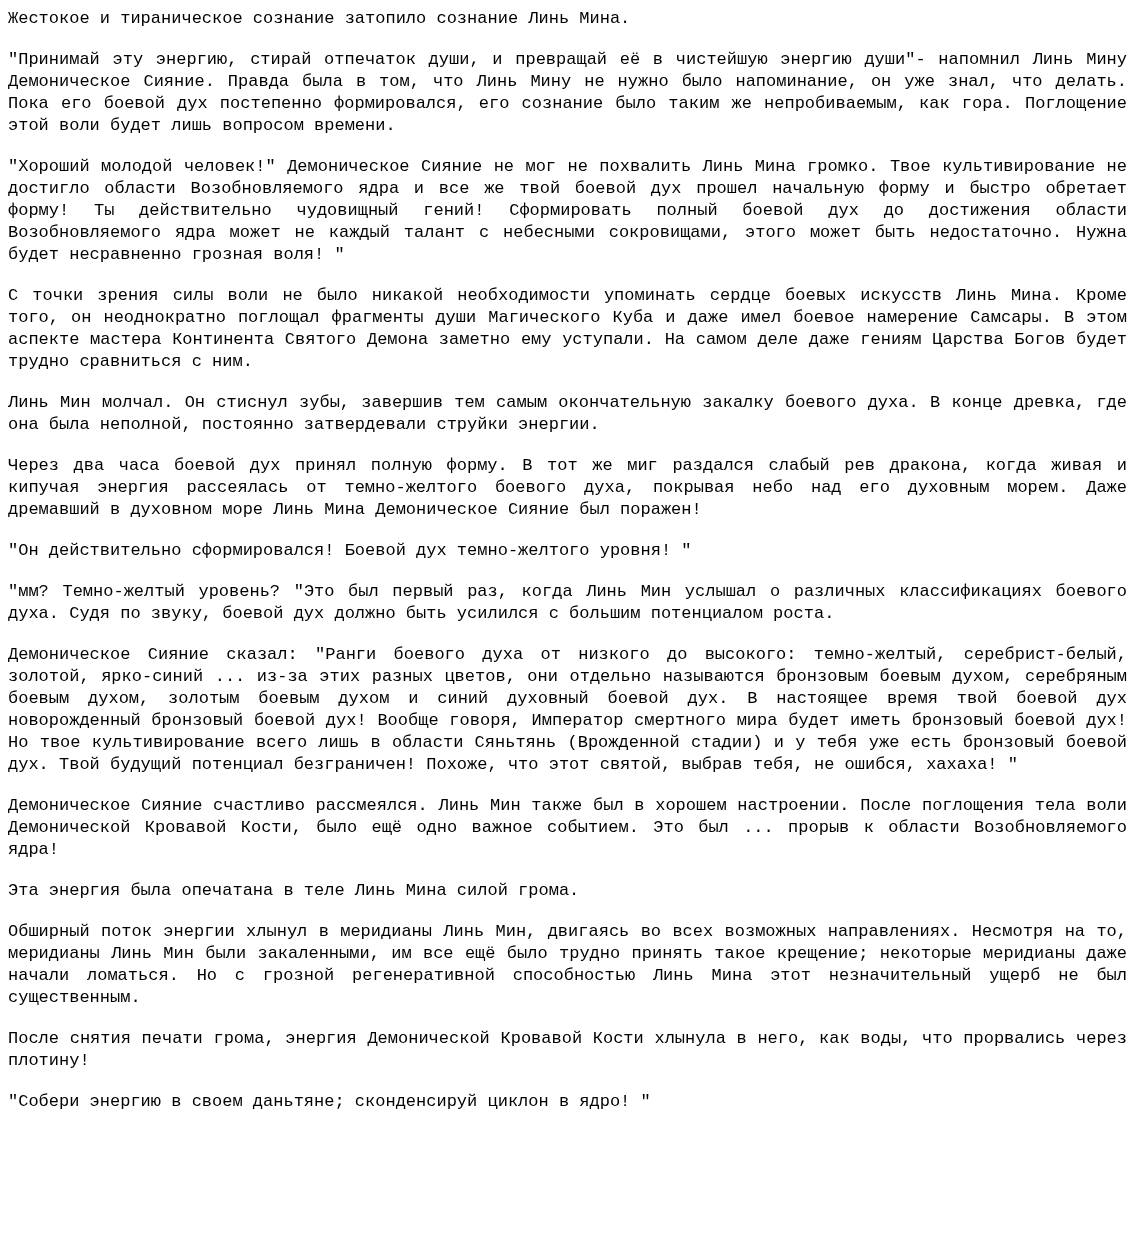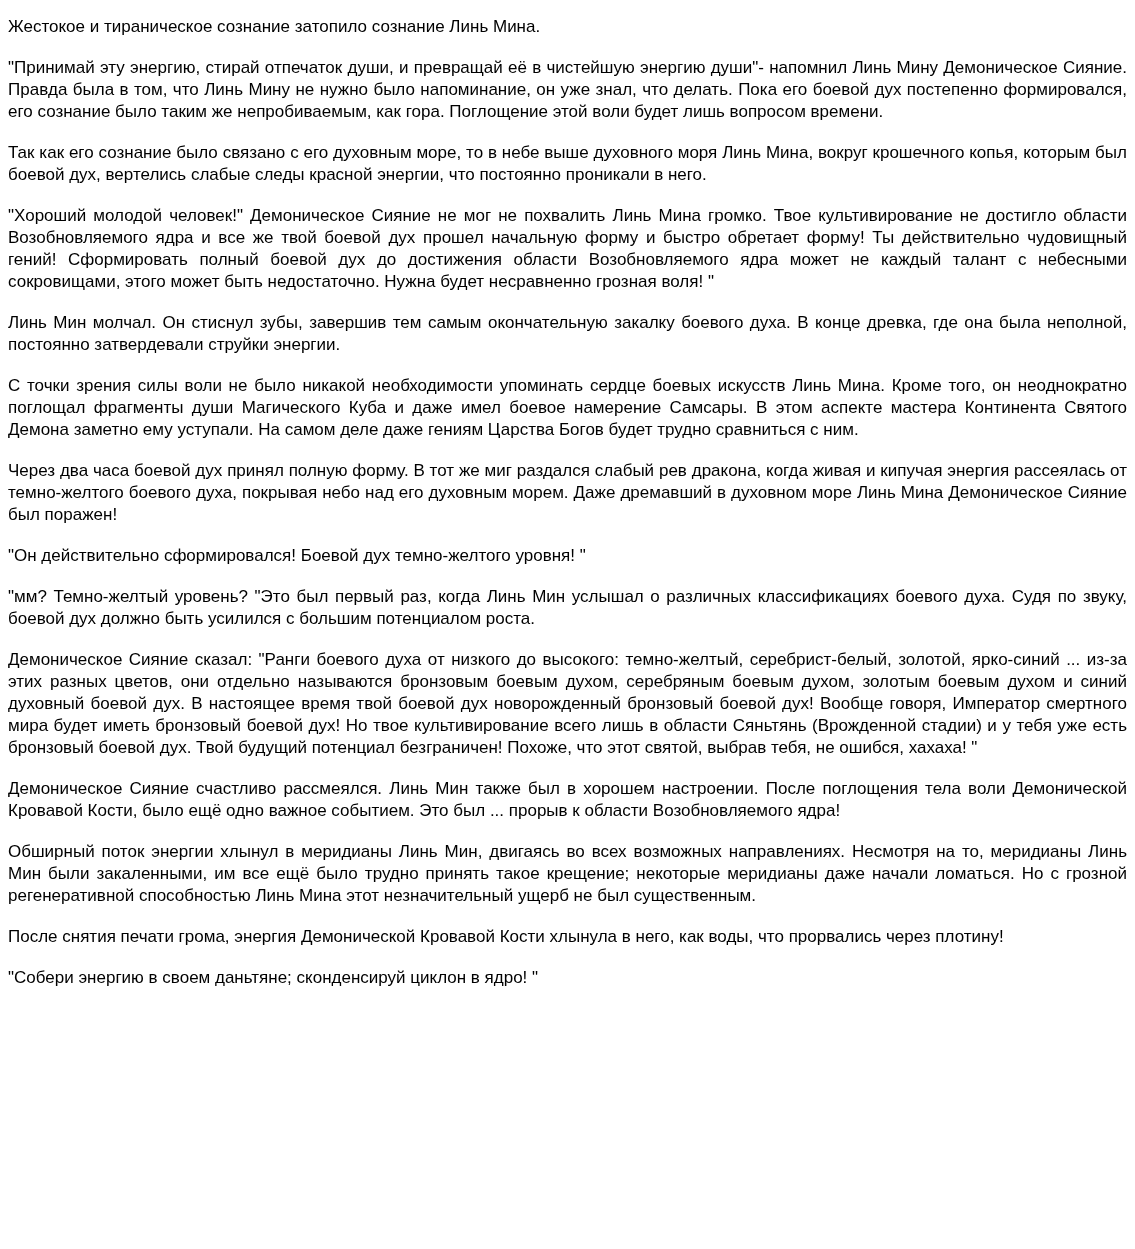--- a/index.html
+++ b/index.html
@@ -9,42 +9,43 @@
     margin: 8px;
     color: #000000;
     font-family: "Liberation Sans", "DejaVu Sans", sans-serif;
     font-size: 17px;
     max-width: 1119px;
   }
   main[data-name="document-body"] {
     display: block;
   }
   p.para {
-    margin: 8px 0 19px 0;
+    margin: 0 0 19px 0;
     padding: 0;
     line-height: 22px;
     text-align: justify;
     letter-spacing: 0;
     word-spacing: normal;
+    font-family: Liberation Mono, monospace;
   }
   p.para:last-child {
     margin-bottom: 0;
   }
 </style>
 </head>
 <body>
 
 <main data-name="document-body">
   <p class="para" data-name="paragraph-1">Жестокое и тираническое сознание затопило сознание Линь Мина.</p>
   <p class="para" data-name="paragraph-2">"Принимай эту энергию, стирай отпечаток души, и превращай её в чистейшую энергию души"- напомнил Линь Мину Демоническое Сияние. Правда была в том, что Линь Мину не нужно было напоминание, он уже знал, что делать. Пока его боевой дух постепенно формировался, его сознание было таким же непробиваемым, как гора. Поглощение этой воли будет лишь вопросом времени.</p>
-  <p class="para" data-name="paragraph-3">Так как его сознание было связано с его духовным море, то в небе выше духовного моря Линь Мина, вокруг крошечного копья, которым был боевой дух, вертелись слабые следы красной энергии, что постоянно проникали в него.</p>
   <p class="para" data-name="paragraph-7">"Хороший молодой человек!" Демоническое Сияние не мог не похвалить Линь Мина громко. Твое культивирование не достигло области Возобновляемого ядра и все же твой боевой дух прошел начальную форму и быстро обретает форму! Ты действительно чудовищный гений! Сформировать полный боевой дух до достижения области Возобновляемого ядра может не каждый талант с небесными сокровищами, этого может быть недостаточно. Нужна будет несравненно грозная воля! "</p>
+  <p class="para" data-name="paragraph-8">С точки зрения силы воли не было никакой необходимости упоминать сердце боевых искусств Линь Мина. Кроме того, он неоднократно поглощал фрагменты души Магического Куба и даже имел боевое намерение Самсары. В этом аспекте мастера Континента Святого Демона заметно ему уступали. На самом деле даже гениям Царства Богов будет трудно сравниться с ним.</p>
   <p class="para" data-name="paragraph-9">Линь Мин молчал. Он стиснул зубы, завершив тем самым окончательную закалку боевого духа. В конце древка, где она была неполной, постоянно затвердевали струйки энергии.</p>
-  <p class="para" data-name="paragraph-8">С точки зрения силы воли не было никакой необходимости упоминать сердце боевых искусств Линь Мина. Кроме того, он неоднократно поглощал фрагменты души Магического Куба и даже имел боевое намерение Самсары. В этом аспекте мастера Континента Святого Демона заметно ему уступали. На самом деле даже гениям Царства Богов будет трудно сравниться с ним.</p>
   <p class="para" data-name="paragraph-10">Через два часа боевой дух принял полную форму. В тот же миг раздался слабый рев дракона, когда живая и кипучая энергия рассеялась от темно-желтого боевого духа, покрывая небо над его духовным морем. Даже дремавший в духовном море Линь Мина Демоническое Сияние был поражен!</p>
   <p class="para" data-name="paragraph-11">"Он действительно сформировался! Боевой дух темно-желтого уровня! "</p>
   <p class="para" data-name="paragraph-12">"мм? Темно-желтый уровень? "Это был первый раз, когда Линь Мин услышал о различных классификациях боевого духа. Судя по звуку, боевой дух должно быть усилился с большим потенциалом роста.</p>
   <p class="para" data-name="paragraph-13">Демоническое Сияние сказал: "Ранги боевого духа от низкого до высокого: темно-желтый, серебрист-белый, золотой, ярко-синий ... из-за этих разных цветов, они отдельно называются бронзовым боевым духом, серебряным боевым духом, золотым боевым духом и синий духовный боевой дух. В настоящее время твой боевой дух новорожденный бронзовый боевой дух! Вообще говоря, Император смертного мира будет иметь бронзовый боевой дух! Но твое культивирование всего лишь в области Сяньтянь (Врожденной стадии) и у тебя уже есть бронзовый боевой дух. Твой будущий потенциал безграничен! Похоже, что этот святой, выбрав тебя, не ошибся, хахаха! "</p>
   <p class="para" data-name="paragraph-14">Демоническое Сияние счастливо рассмеялся. Линь Мин также был в хорошем настроении. После поглощения тела воли Демонической Кровавой Кости, было ещё одно важное событием. Это был ... прорыв к области Возобновляемого ядра!</p>
+  <p class="para" data-name="paragraph-16">Эта энергия была опечатана в теле Линь Мина силой грома.</p>
   <p class="para" data-name="paragraph-18">Обширный поток энергии хлынул в меридианы Линь Мин, двигаясь во всех возможных направлениях. Несмотря на то, меридианы Линь Мин были закаленными, им все ещё было трудно принять такое крещение; некоторые меридианы даже начали ломаться. Но с грозной регенеративной способностью Линь Мина этот незначительный ущерб не был существенным.</p>
   <p class="para" data-name="paragraph-17">После снятия печати грома, энергия Демонической Кровавой Кости хлынула в него, как воды, что прорвались через плотину!</p>
   <p class="para" data-name="paragraph-19">"Собери энергию в своем даньтяне; сконденсируй циклон в ядро! "</p>
 </main>
 
 </body></html>

